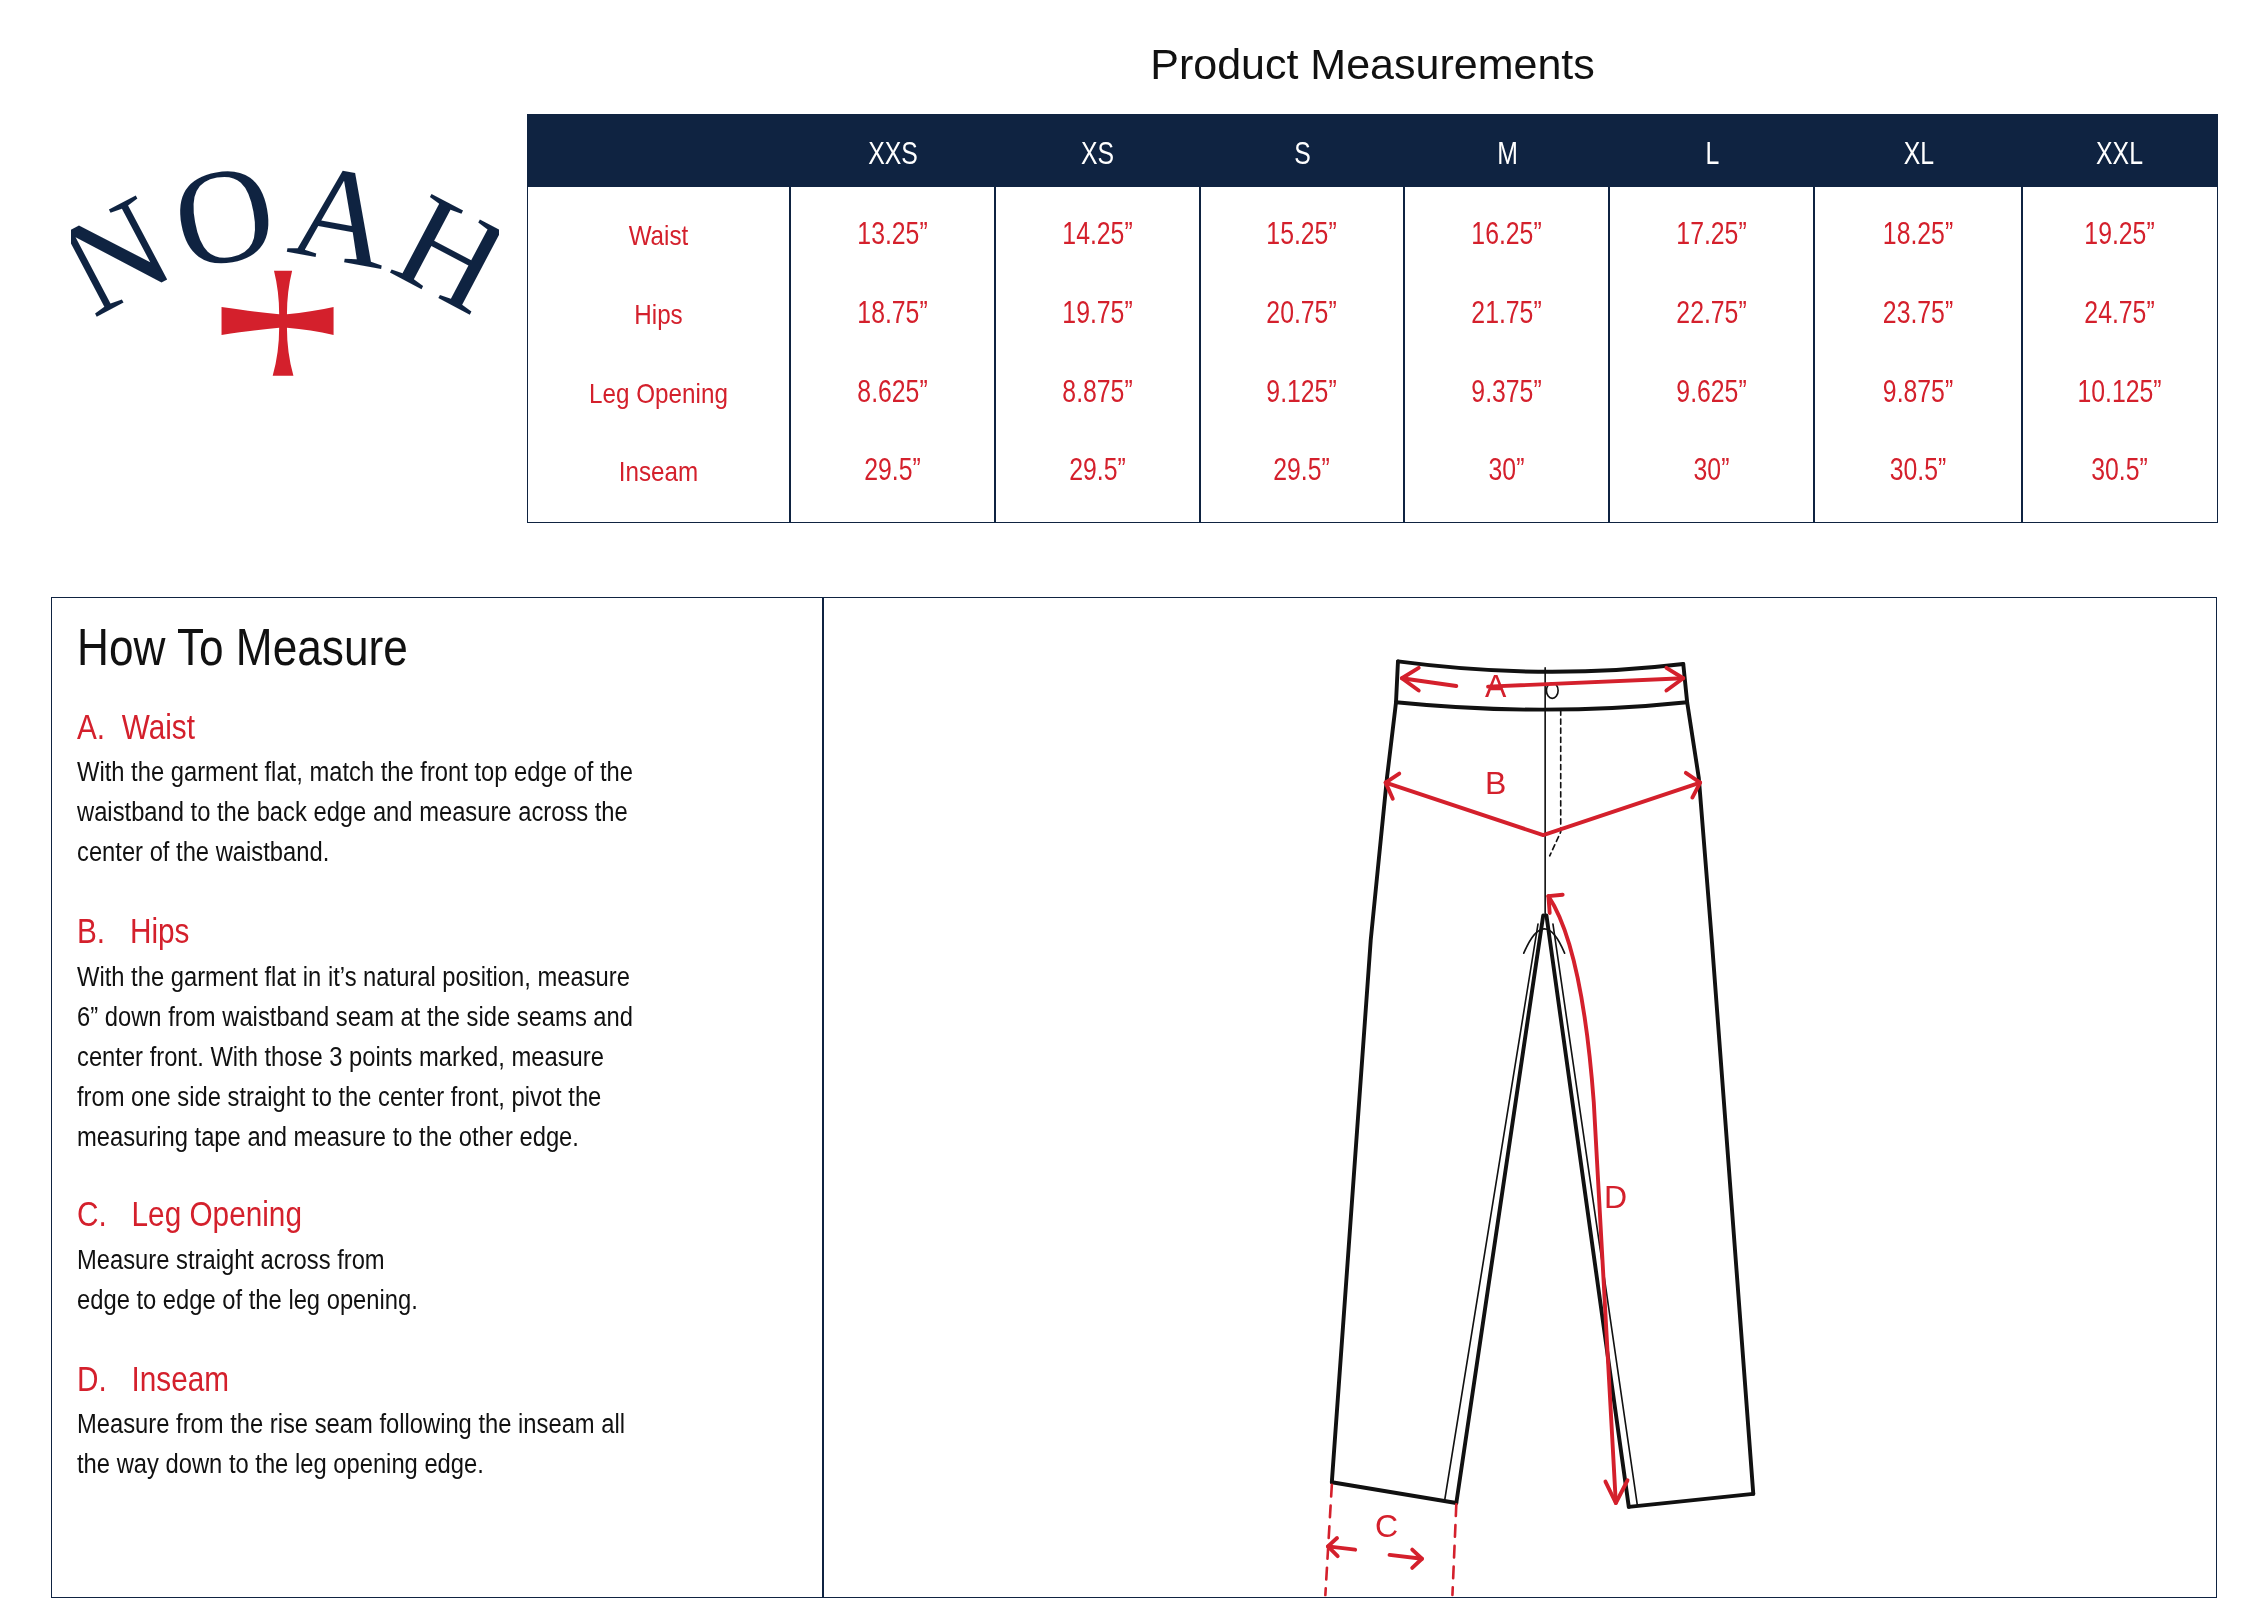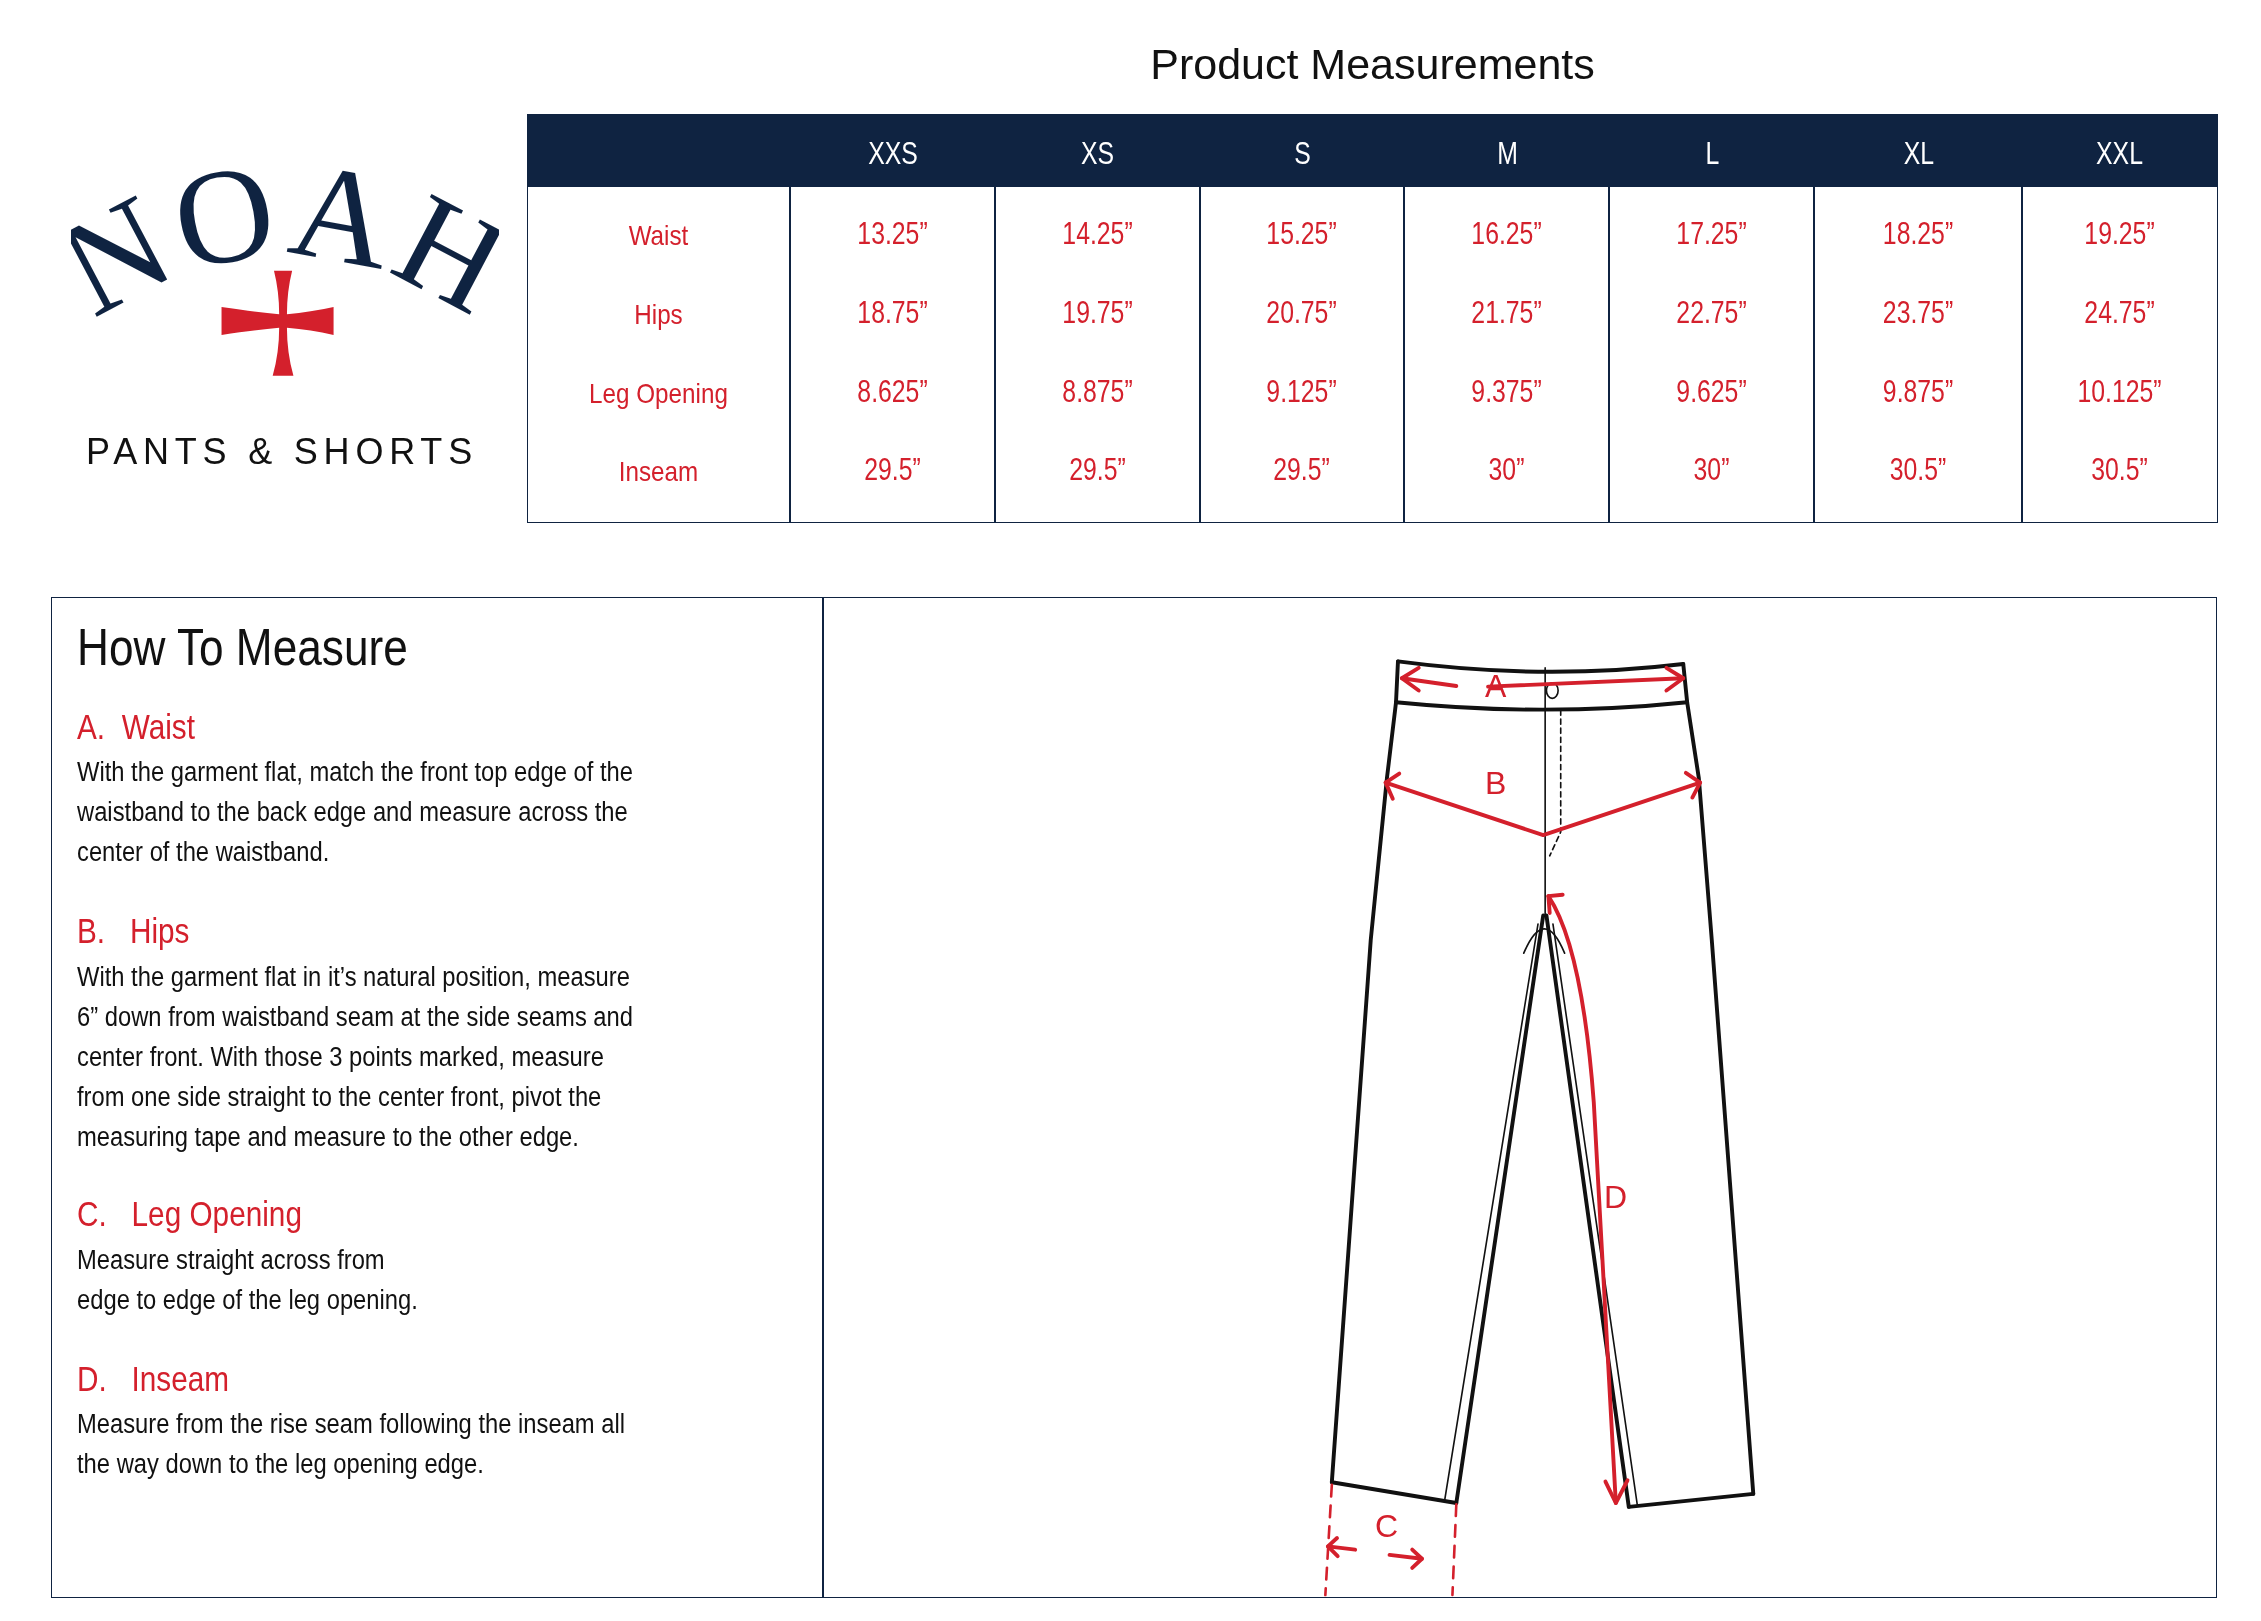--- a/index.html
+++ b/index.html
@@ -38,21 +38,20 @@
   <svg width="428" height="272" viewBox="0 0 660 420">
     <defs>
       <path id="arc" d="M 30 250 Q 330 40 630 250" fill="none"></path>
     </defs>
     <text font-family="Liberation Serif, serif" font-size="210" fill="#0f2341" letter-spacing="6">
       <textPath href="#arc" startOffset="50%" text-anchor="middle">NOAH</textPath>
     </text>
 
     <path d="M 313 168 L 341 168 Q 333 200 333 235 Q 370 232 405 224 L 405 267 Q 370 259 333 256 Q 333 295 343 330 L 311 330 Q 321 295 321 256 Q 285 259 232 267 L 232 224 Q 285 232 321 235 Q 321 200 313 168 Z" fill="#d4202c"></path>
   </svg>
-  <div id="logo-sub">PANTS &amp; SHORTS</div>
 </div>
 
 <div id="pm-title" class="abs">Product Measurements</div>
 
 <div id="table" class="abs">
   <div id="thead">
     <div class="th" style="left:263px;width:204px;">XXS</div>
     <div class="th" style="left:467px;width:205px;">XS</div>
     <div class="th" style="left:672px;width:205px;">S</div>
     <div class="th" style="left:877px;width:205px;">M</div>

